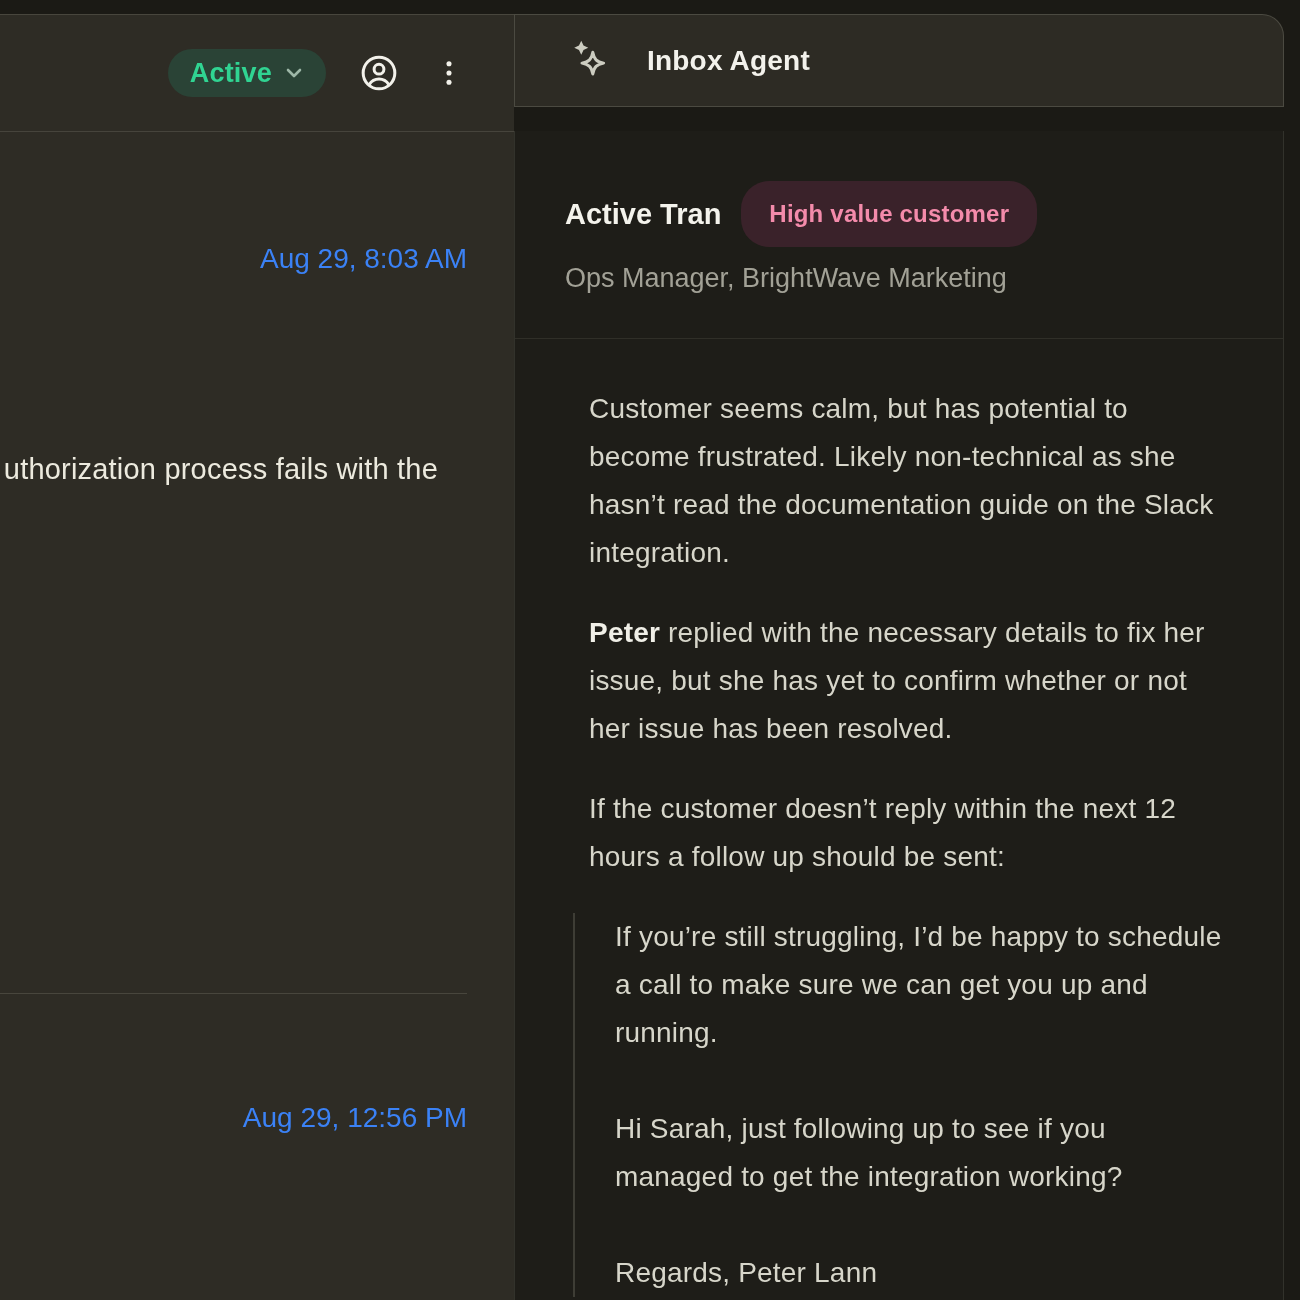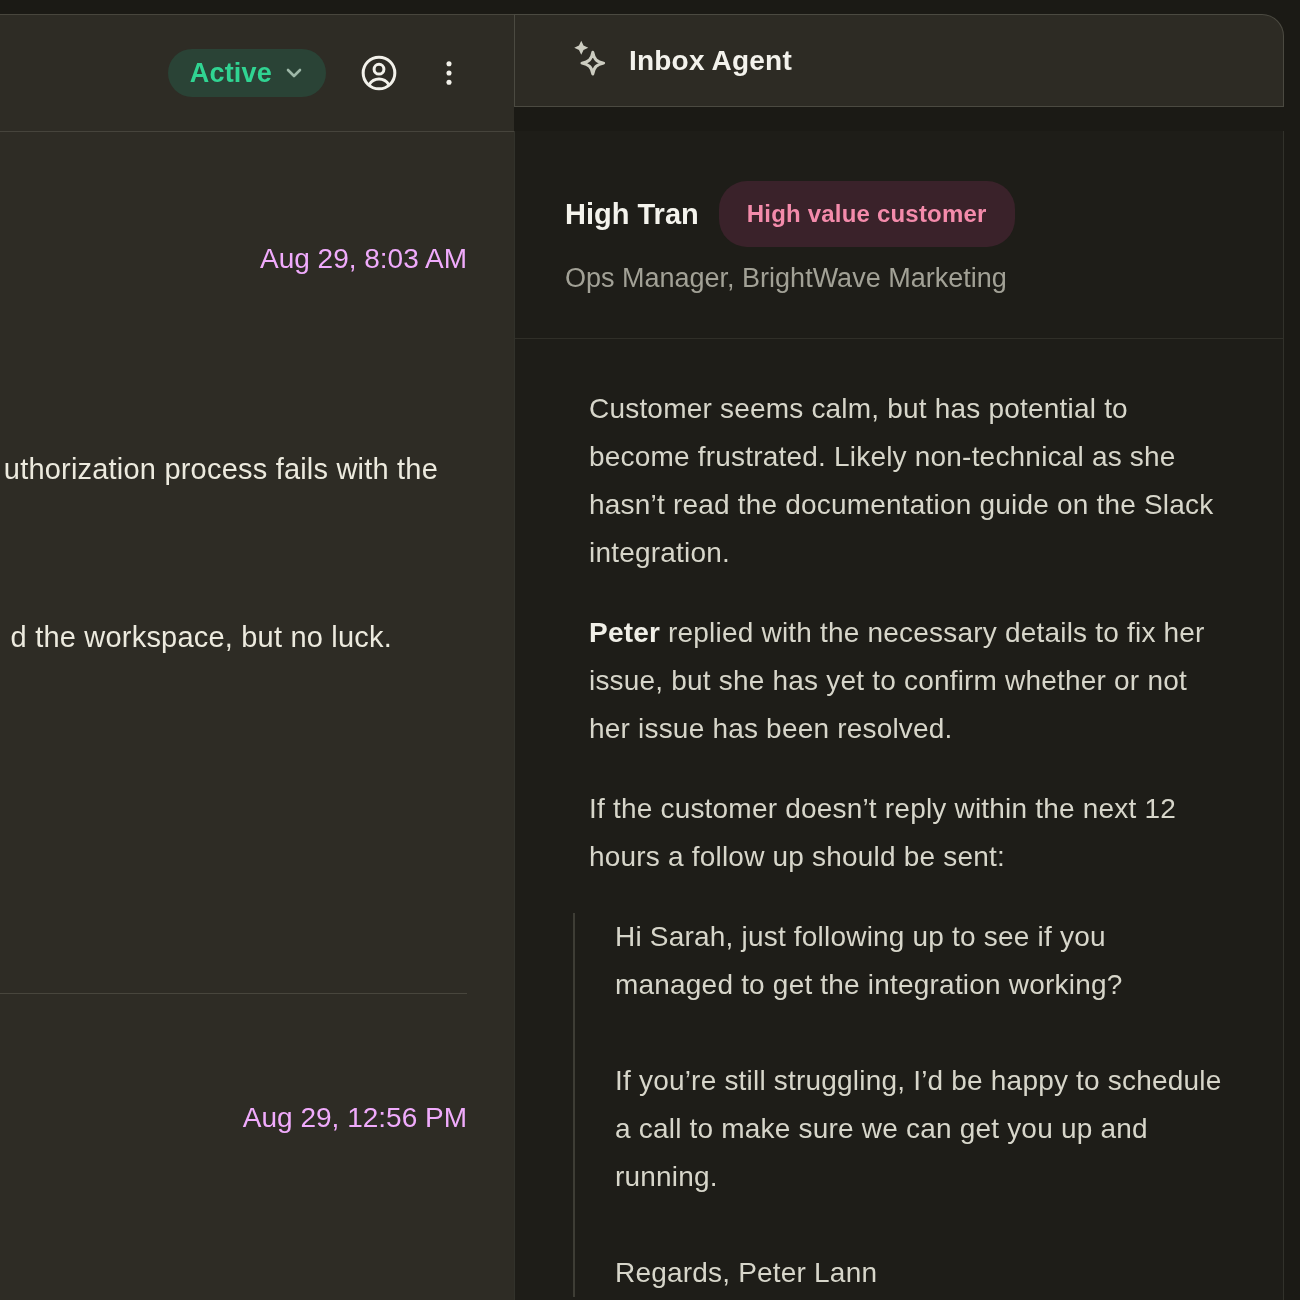--- a/index.html
+++ b/index.html
@@ -28,37 +28,37 @@
     background:#2a4336; border:none; border-radius:26px;
     display:flex; align-items:center; gap:10px;
     cursor:pointer;
   }
   .status-pill .status-label{
     font-size:27px; font-weight:700; color:#30d492; letter-spacing:0.2px;
   }
   .icon-btn{ background:none; border:none; cursor:pointer; display:flex; align-items:center; }
 
   .lp-item{ position:absolute; white-space:nowrap; }
-  .timestamp{ font-size:28px; color:#f0abfc; }
+  .timestamp{ font-size:28px; color:#3b82f6; }
   .msg-fragment{ font-size:29px; color:#eceade; letter-spacing:0.2px; }
   .lp-divider{
     position:absolute; left:0; top:978px; width:467px; height:1px;
     background:rgba(235,235,215,0.14);
   }
 
   
   .agent-card{
     position:absolute; left:514px; top:14px; width:770px; bottom:-2px;
   }
   .agent-header{
     position:relative; height:93px;
     background:#2d2b24;
     border:1px solid rgba(235,235,215,0.16);
     border-top-right-radius:22px;
-    display:flex; align-items:center; gap:18px; padding-left:54px;
+    display:flex; align-items:center; gap:36px; padding-left:54px;
   }
   .agent-title{ font-size:28px; font-weight:700; color:#f3f2ec; letter-spacing:0.2px; }
   .agent-body{
     position:absolute; top:117px; left:0; right:0; bottom:0;
     background:#1e1d18;
     border-left:1px solid rgba(235,235,215,0.10);
     border-right:1px solid rgba(235,235,215,0.10);
     padding:0 50px; overflow:hidden;
   }
   .customer-row{
@@ -126,21 +126,20 @@
           <circle cx="12" cy="18.5" r="1.8"></circle>
         </svg>
       </span>
     </button>
   </div>
 
   <div class="lp-item timestamp" style="top:228px; right:47px;">Aug 29, 8:03 AM</div>
 
   <div class="lp-item msg-fragment" style="top:438px; right:76px;">uthorization process fails with the</div>
 
-  <div class="lp-item msg-fragment" style="top:606px; right:122px;">d the workspace, but no luck.</div>
 
   <div class="lp-divider"></div>
 
   <div class="lp-item timestamp" style="top:1087px; right:47px;">Aug 29, 12:56 PM</div>
 </div>
 
 <div class="agent-card">
 
   <div class="agent-header">
     <span>
@@ -148,21 +147,21 @@
         <path d="M7 1.4 L8.3 4.1 L11 5.4 L8.3 6.7 L7 9.4 L5.7 6.7 L3 5.4 L5.7 4.1 Z" fill="#ccccc0"></path>
         <path d="M13.6 8 C14.3 12 15.8 13.5 19.8 14.2 C15.8 14.9 14.3 16.4 13.6 20.4 C12.9 16.4 11.4 14.9 7.4 14.2 C11.4 13.5 12.9 12 13.6 8 Z" stroke="#ccccc0" stroke-width="1.7" stroke-linejoin="round" fill="none"></path>
       </svg>
     </span>
     <span class="agent-title">Inbox Agent</span>
   </div>
 
   <div class="agent-body">
 
     <div class="customer-row">
-      <span class="customer-name">High Tran</span>
+      <span class="customer-name">Active Tran</span>
       <span class="customer-badge">High value customer</span>
     </div>
 
     <div class="customer-role">Ops Manager, BrightWave Marketing</div>
 
     <hr class="body-divider">
 
     <div class="summary">
       <p>Customer seems calm, but has potential to
 become frustrated. Likely non-technical as she
@@ -170,23 +169,23 @@
 integration.</p>
 
       <p><span class="b">Peter</span><span> replied with the necessary details to fix her
 issue, but she has yet to confirm whether or not
 her issue has been resolved.</span></p>
 
       <p>If the customer doesn’t reply within the next 12
 hours a follow up should be sent:</p>
 
       <div class="quote-block">
-        <p>Hi Sarah, just following up to see if you
-managed to get the integration working?</p>
         <p>If you’re still struggling, I’d be happy to schedule
 a call to make sure we can get you up and
 running.</p>
+        <p>Hi Sarah, just following up to see if you
+managed to get the integration working?</p>
         <p>Regards, Peter Lann</p>
       </div>
     </div>
 
   </div>
 </div>
 
 </body></html>

